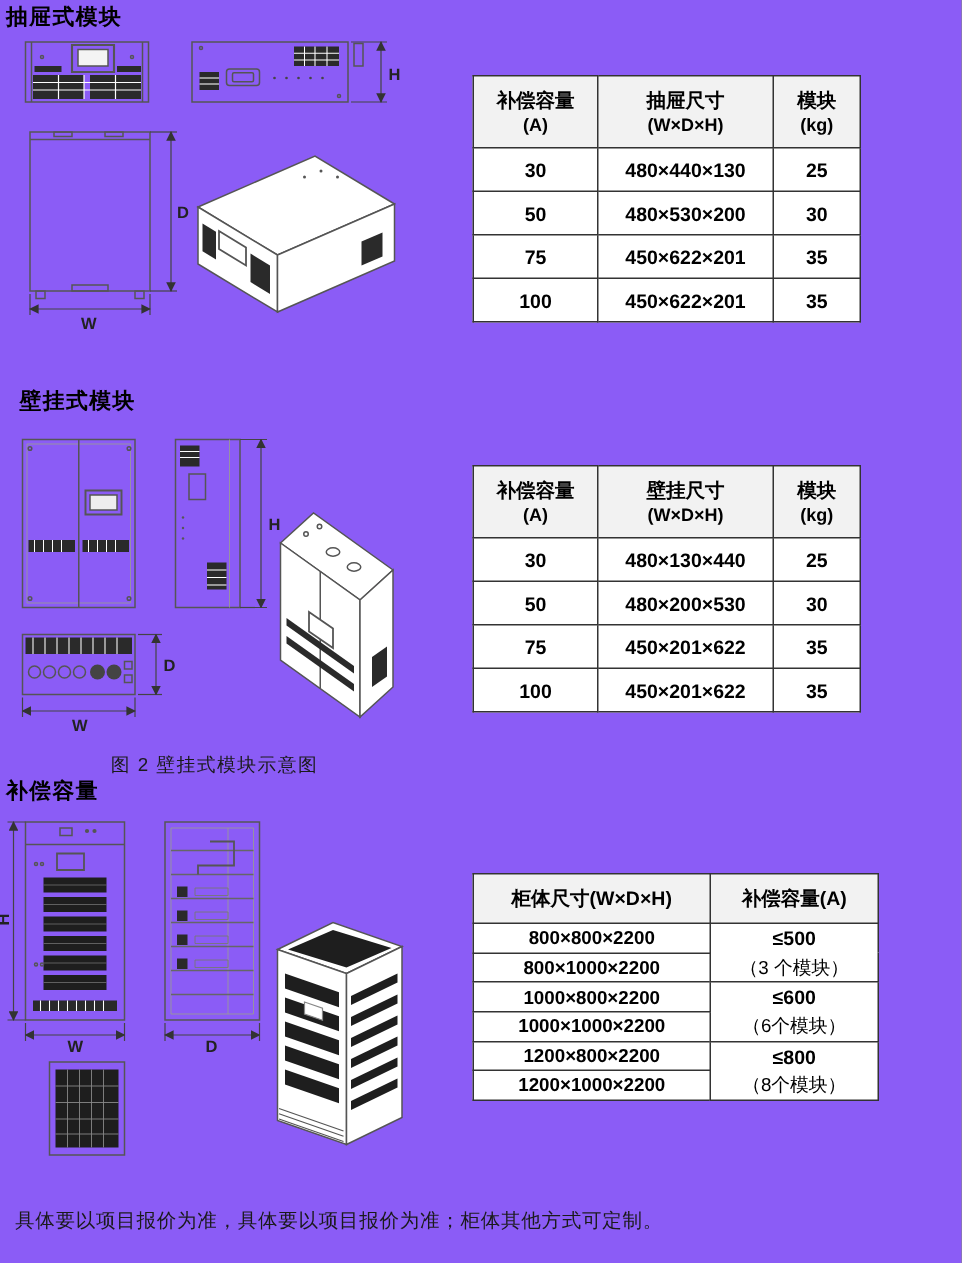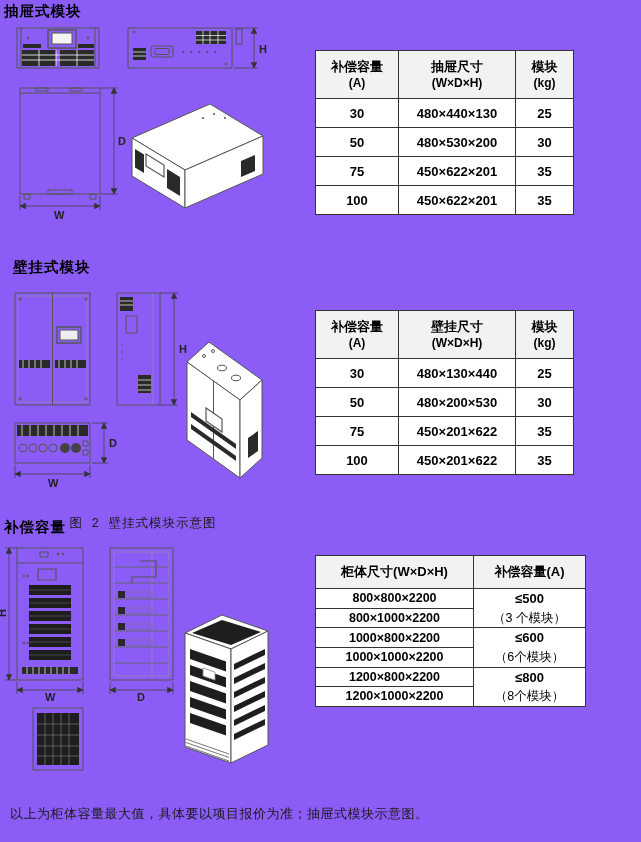--- a/index.html
+++ b/index.html
@@ -337,21 +337,21 @@
       <td>35</td>
     </tr>
     <tr>
       <td>100</td>
       <td>450×201×622</td>
       <td>35</td>
     </tr>
   </tbody>
     </table>
 
-  <div class="fig-caption" style="left:38px;top:515px;font-family:Liberation Mono, monospace;">图 2 壁挂式模块示意图</div>
+  <div class="fig-caption" style="left:38px;top:502px;">图 2 壁挂式模块示意图</div>
 
   <div class="sec-heading" style="left:4px;top:518px;">补偿容量</div>
 
   <svg class="drawing" style="left:0px;top:543px;" width="300" height="238" viewBox="0 0 300 238">
     <defs>
       <marker id="ar3" viewBox="0 0 10 10" refX="9" refY="5" markerWidth="8" markerHeight="8" orient="auto-start-reverse">
         <path d="M0,0L10,5L0,10z" fill="#333"></path>
       </marker>
     </defs>
 
@@ -481,21 +481,21 @@
         <polygon points="234,191 265,176 265,182 234,197"></polygon>
       </g>
       <g stroke="#555" stroke-width="0.8">
         <line x1="186" y1="196" x2="229" y2="211"></line>
         <line x1="186" y1="199.5" x2="229" y2="214.5"></line>
         <line x1="186" y1="203" x2="229" y2="218"></line>
       </g>
     </g>
   </svg>
 
-  <table class="spec t3" style="left:315px;top:555px;width:270px;">
+  <table class="spec t3" style="left:315px;top:582px;width:270px;">
     <colgroup>
         <col style="width:158px">
         <col style="width:112px">
       </colgroup>
     <tbody>
         <tr>
       <th>柜体尺寸(W×D×H)</th>
       <th>补偿容量(A)</th>
     </tr>
     <tr>
@@ -525,15 +525,15 @@
         <div class="mods">（8个模块）</div>
       </td>
     </tr>
     <tr class="pair2">
       <td class="dim">1200×1000×2200</td>
     </tr>
   </tbody>
     </table>
 
 
-  <div class="note" style="left:10px;top:805px;">以上为柜体容量最大值，具体要以项目报价为准；抽屉式模块示意图。</div>
+  <div class="note" style="left:10px;top:805px;">具体要以项目报价为准，具体要以项目报价为准；柜体其他方式可定制。</div>
 
 </div>
 
 </body></html>

